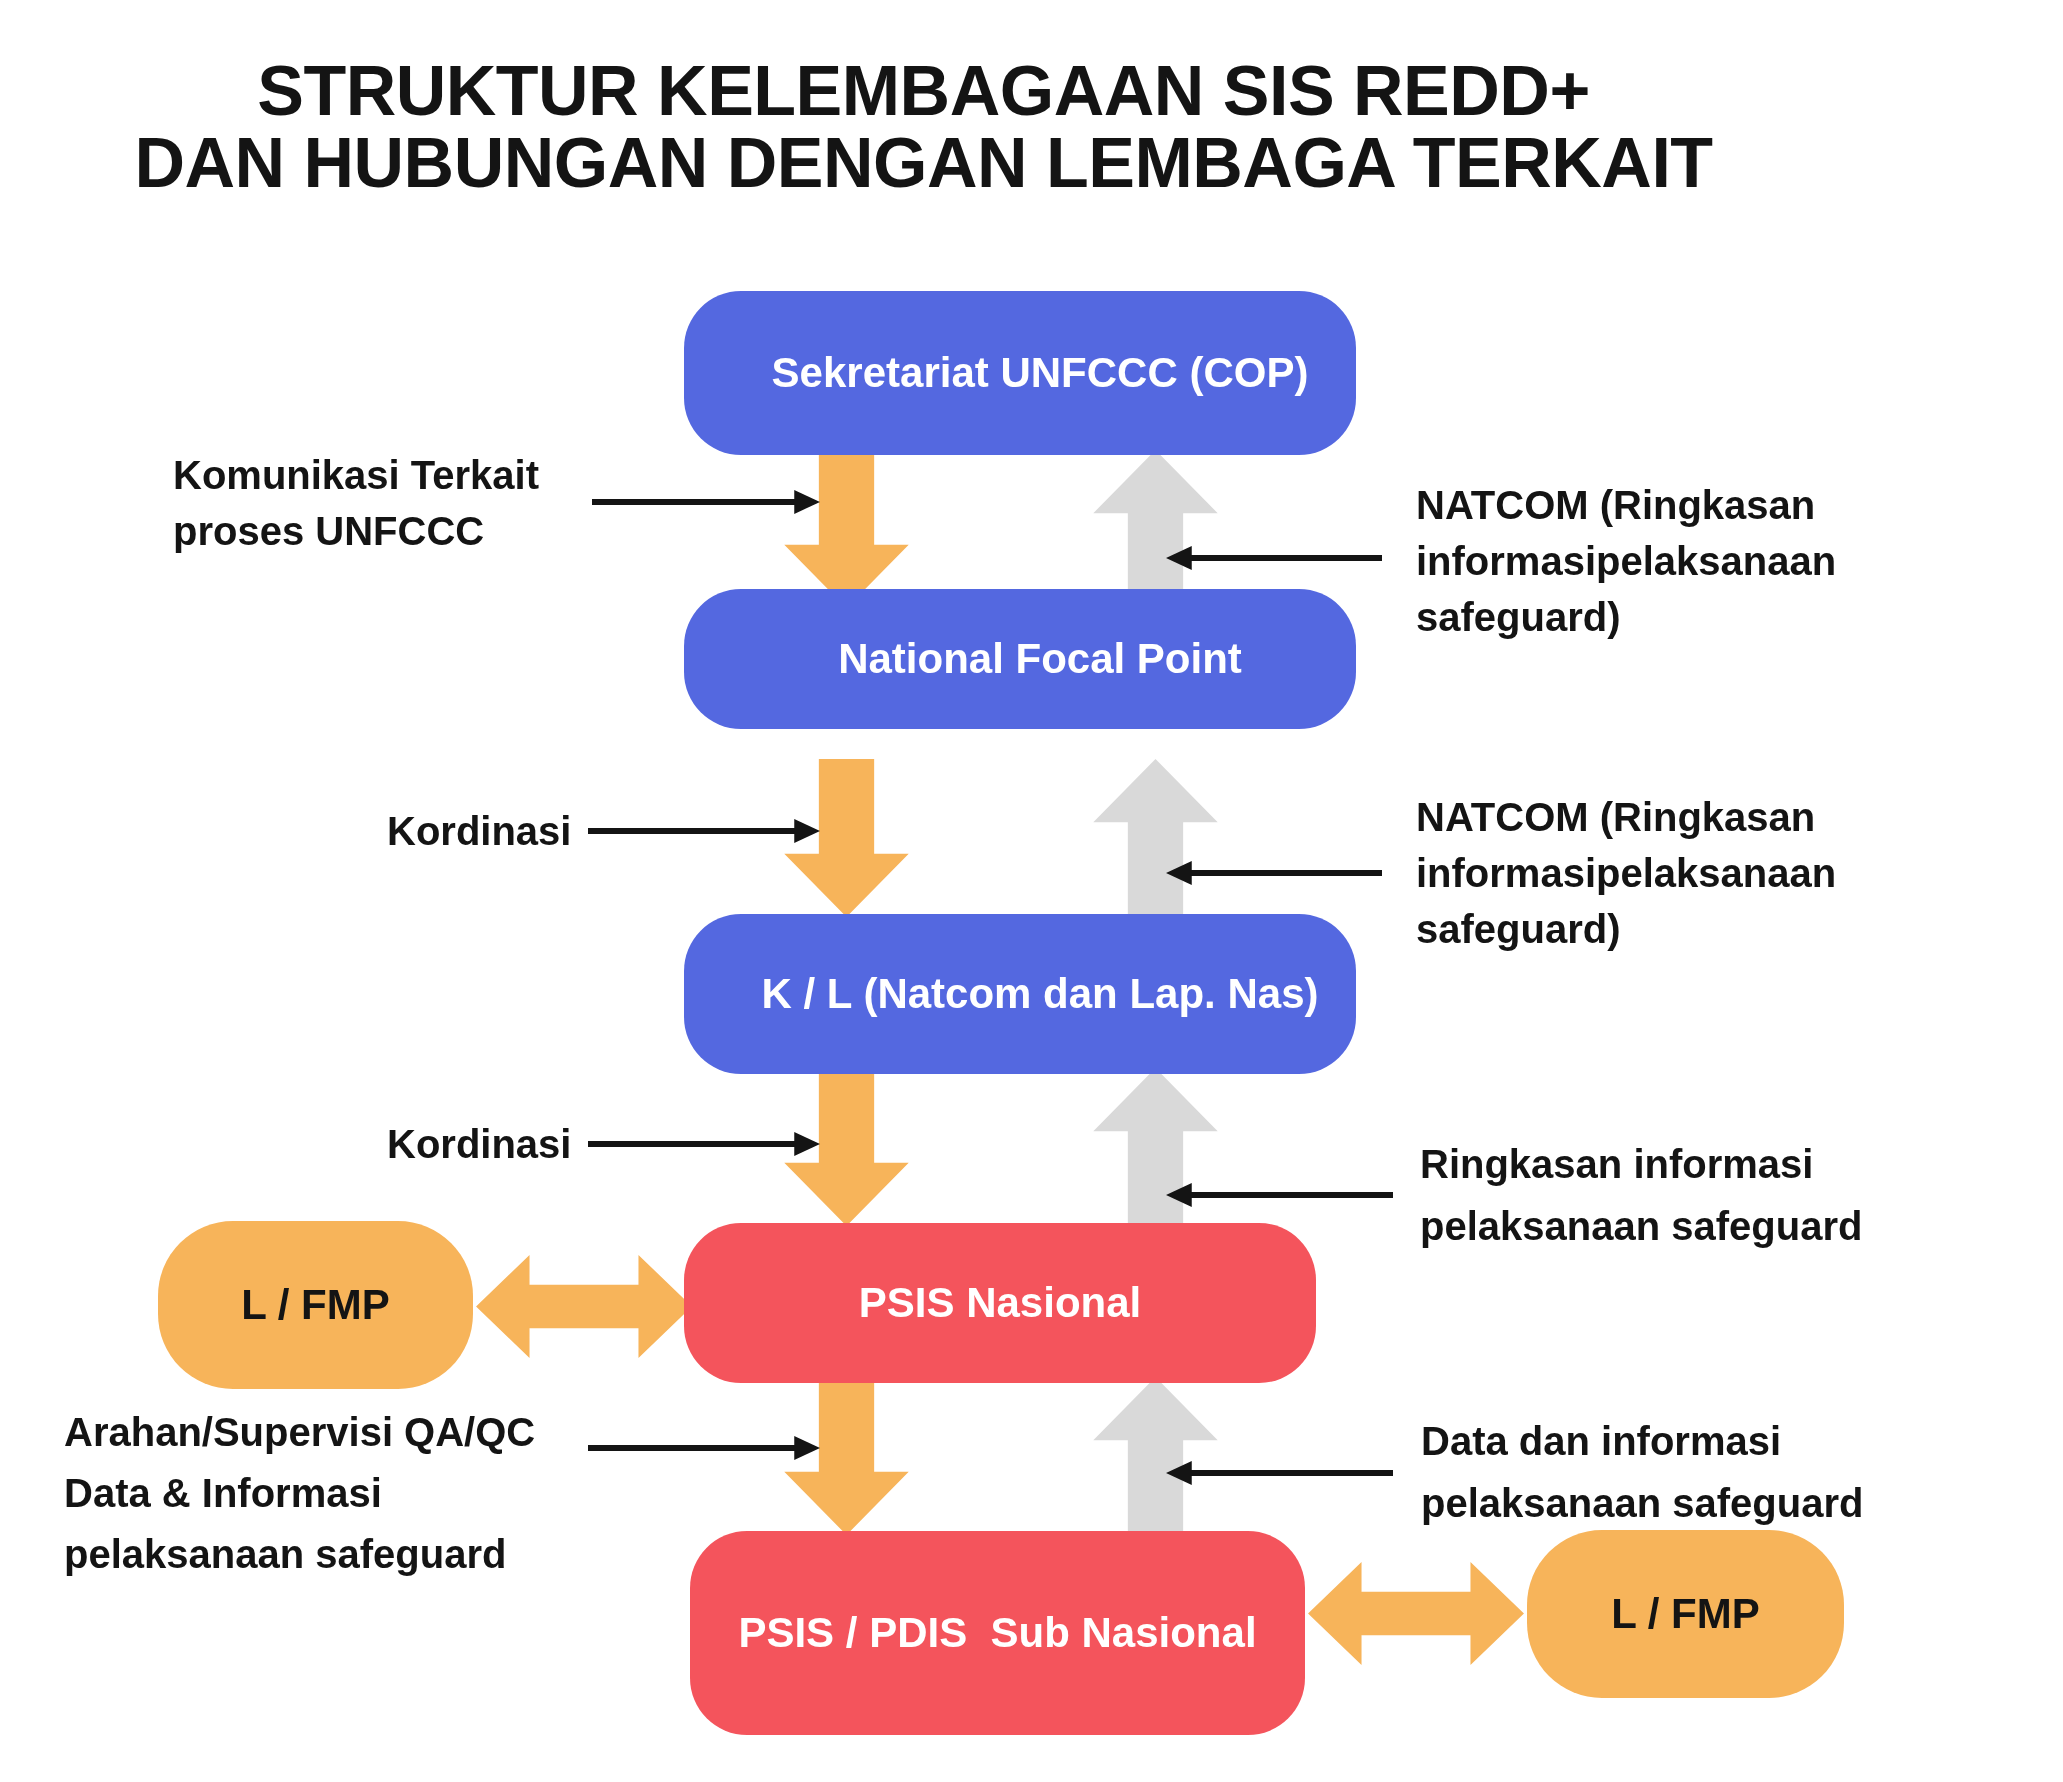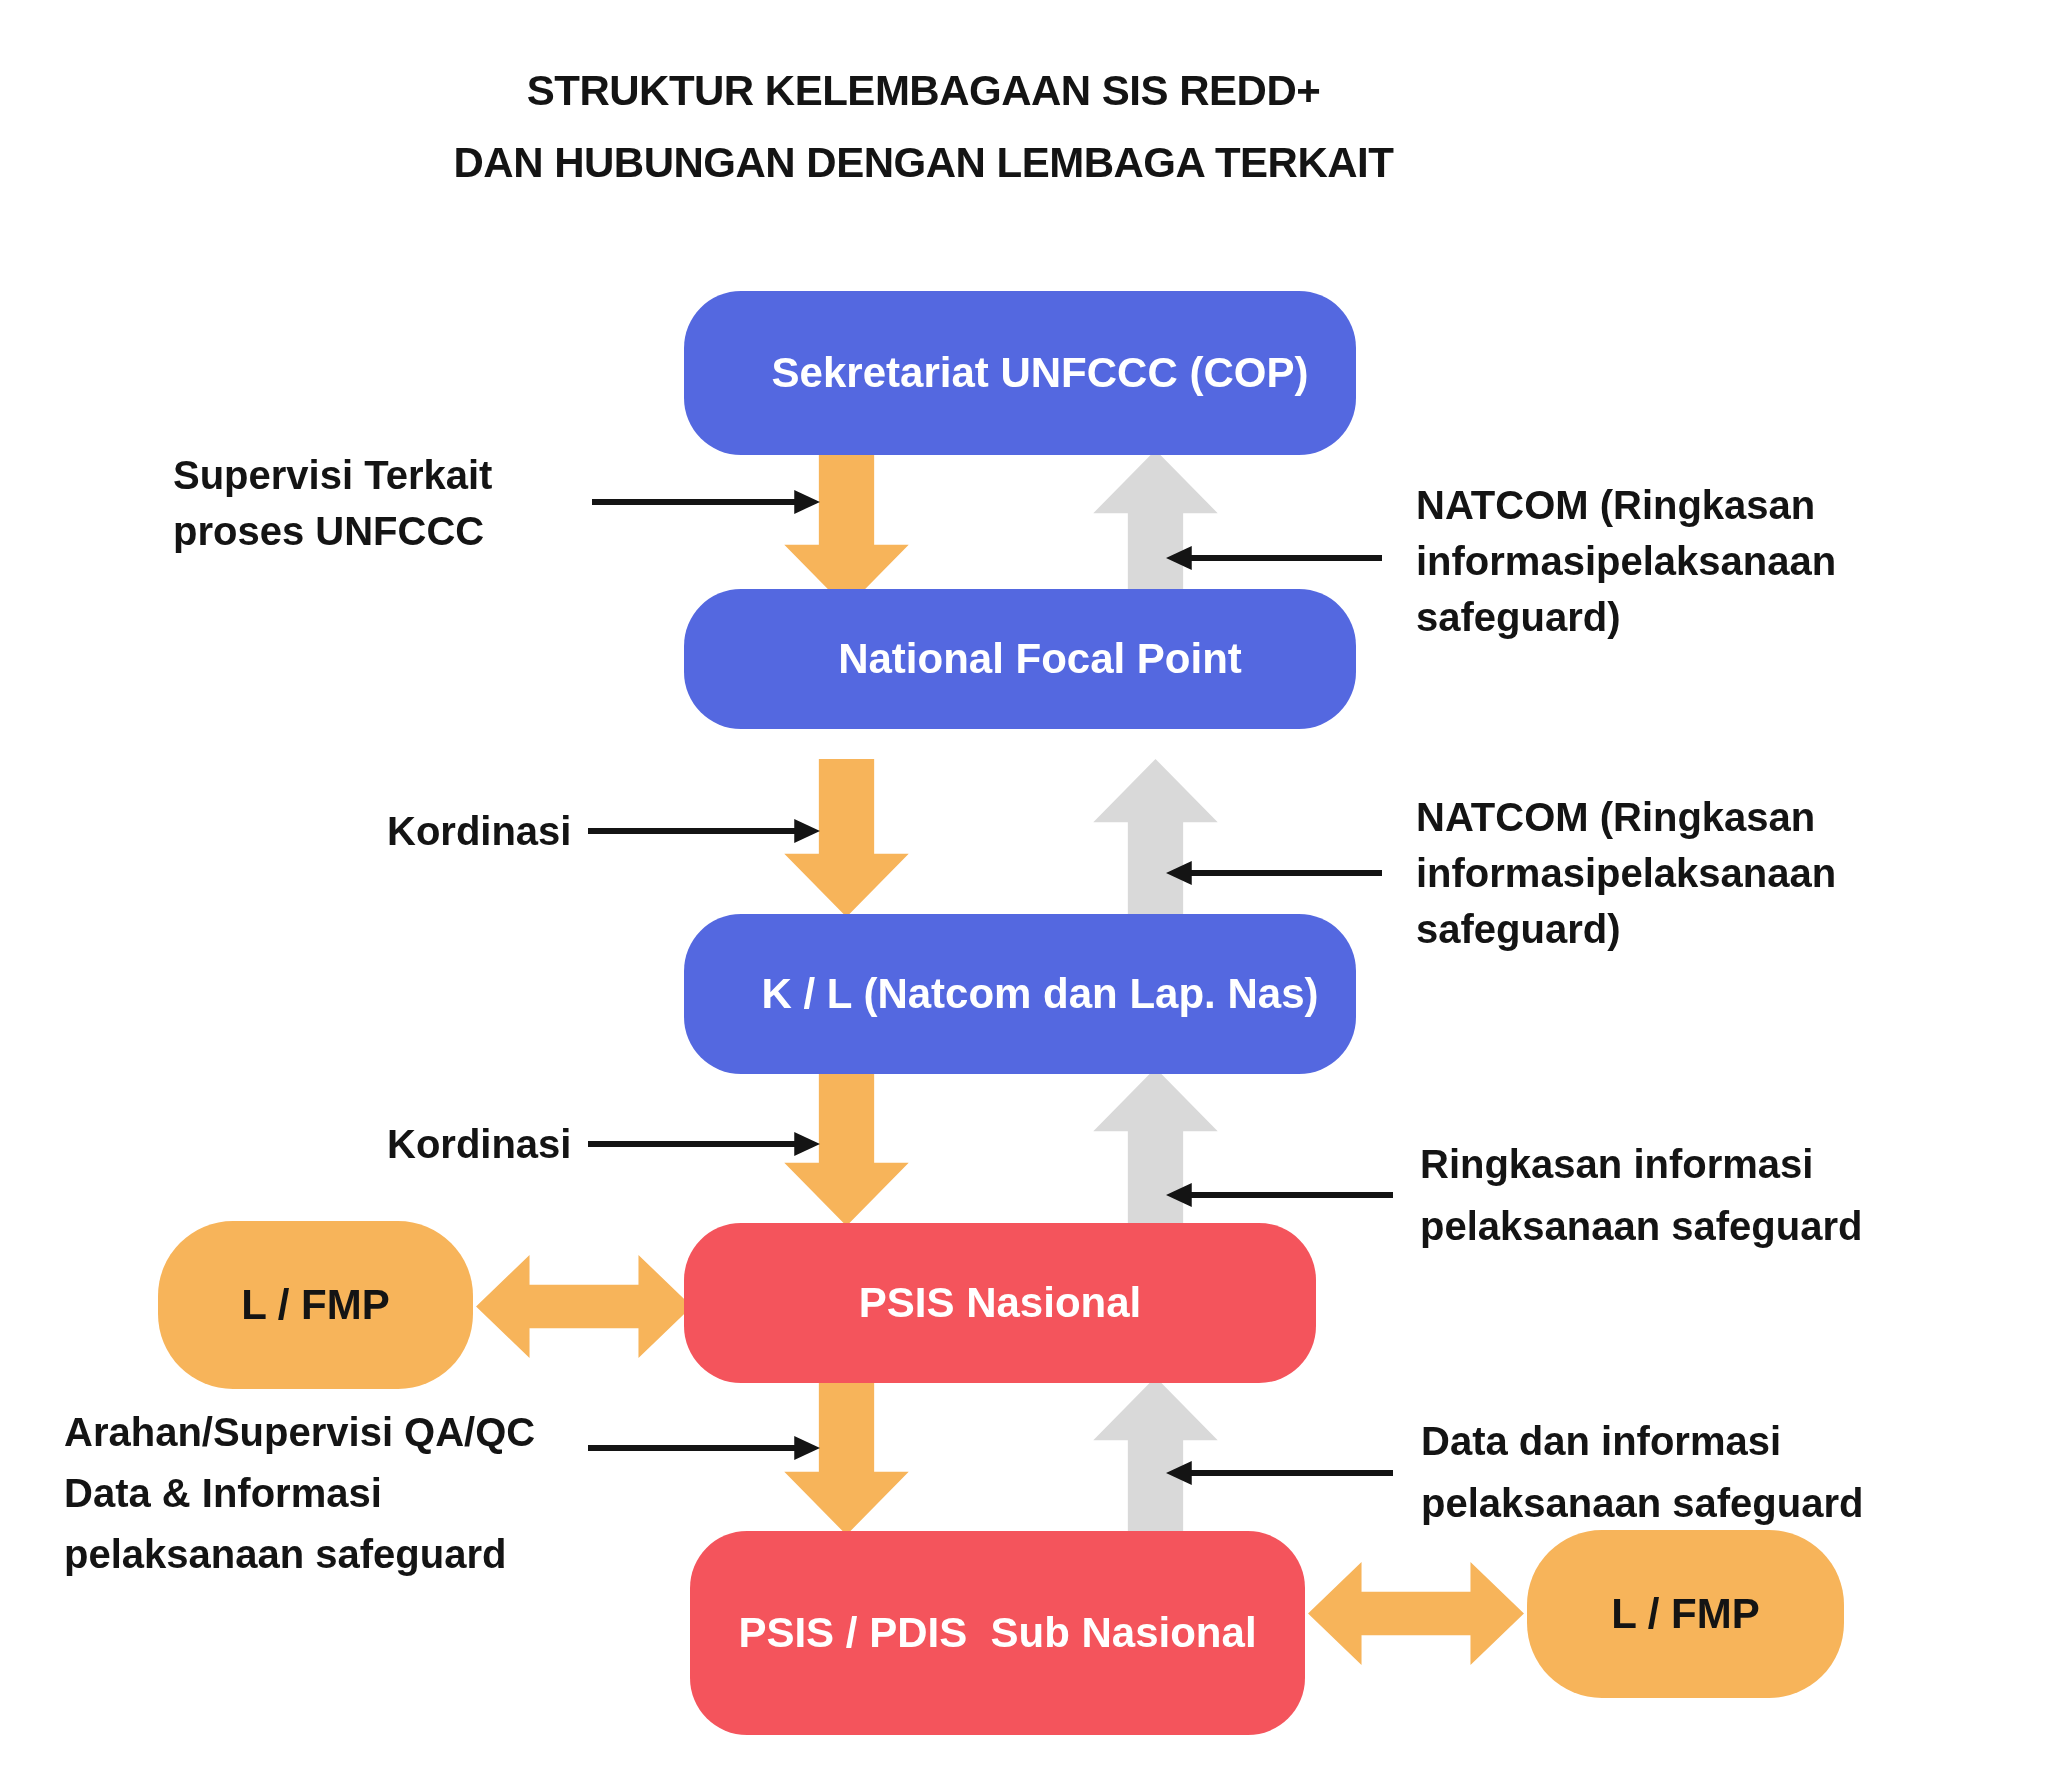--- a/index.html
+++ b/index.html
@@ -6,21 +6,21 @@
   .canvas{
     position:relative;
     width:2063px;height:1782px;
     background:var(--bg,#fff);
     font-family:"Liberation Sans", sans-serif;
     overflow:hidden;
   }
   .title{
     position:absolute;top:55px;left:0;width:1847px;
     text-align:center;color:var(--ink,#141414);
-    font-weight:bold;font-size:42px;line-height:72px;
+    font-weight:bold;font-size:70px;line-height:72px;
     letter-spacing:-0.5px;
   }
   .pill{
     position:absolute;z-index:2;
     display:flex;align-items:center;justify-content:center;
     border-radius:57px;
     font-weight:bold;font-size:42px;
     white-space:pre-wrap;text-align:center;
   }
   .pill.blue{background:var(--blue,#5468E0);color:var(--white,#fff);padding-left:40px;}
@@ -130,21 +130,21 @@
   <div class="pill red" style="left:690px;top:1531px;width:615px;height:204px">
     <span>PSIS / PDIS  Sub Nasional</span>
   </div>
   <div class="pill orange" style="left:158px;top:1221px;width:315px;height:168px">
     <span>L / FMP</span>
   </div>
   <div class="pill orange" style="left:1527px;top:1530px;width:317px;height:168px">
     <span>L / FMP</span>
   </div>
 
-  <div class="ann lh57" style="left:173px;top:447px">Supervisi Terkait
+  <div class="ann lh57" style="left:173px;top:447px">Komunikasi Terkait
 proses UNFCCC</div>
   <div class="ann single" style="left:387px;top:810px">Kordinasi</div>
   <div class="ann single" style="left:387px;top:1123px">Kordinasi</div>
   <div class="ann lh62" style="left:64px;top:1402px">Arahan/Supervisi QA/QC
 Data &amp; Informasi
 pelaksanaan safeguard</div>
   <div class="ann lh57" style="left:1416px;top:477px">NATCOM (Ringkasan
 informasipelaksanaan
 safeguard)</div>
   <div class="ann lh57" style="left:1416px;top:789px">NATCOM (Ringkasan

